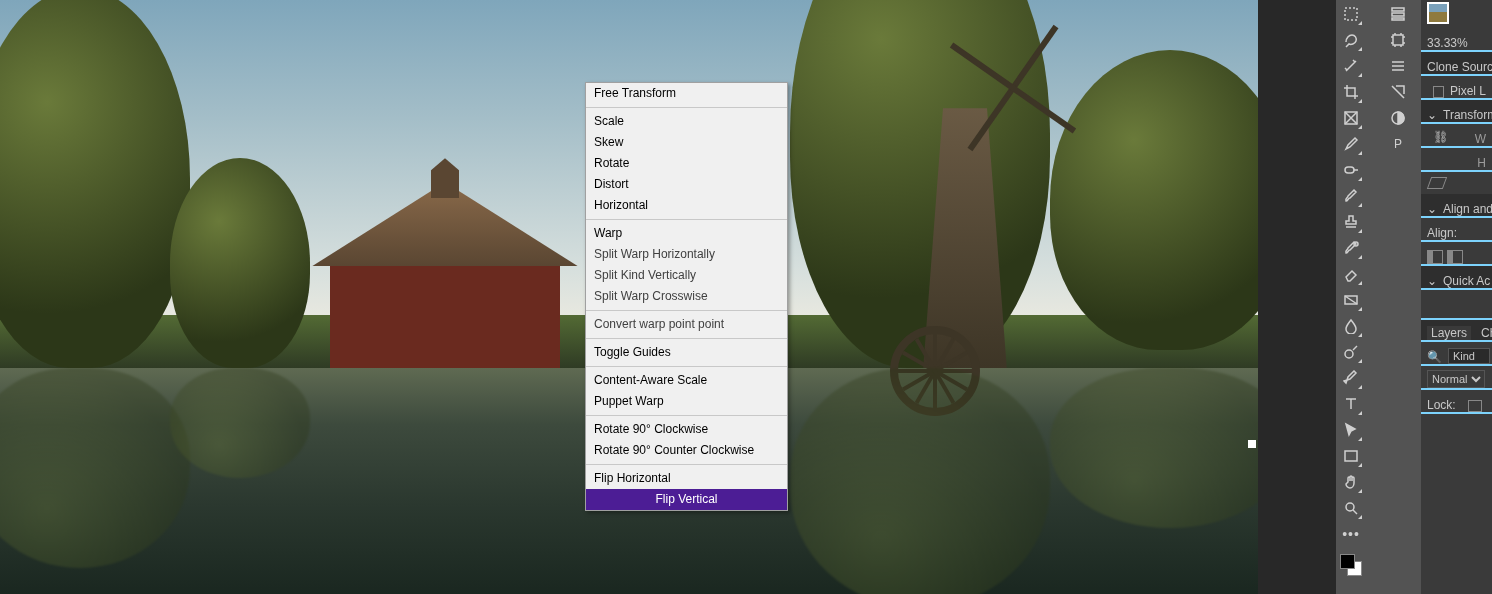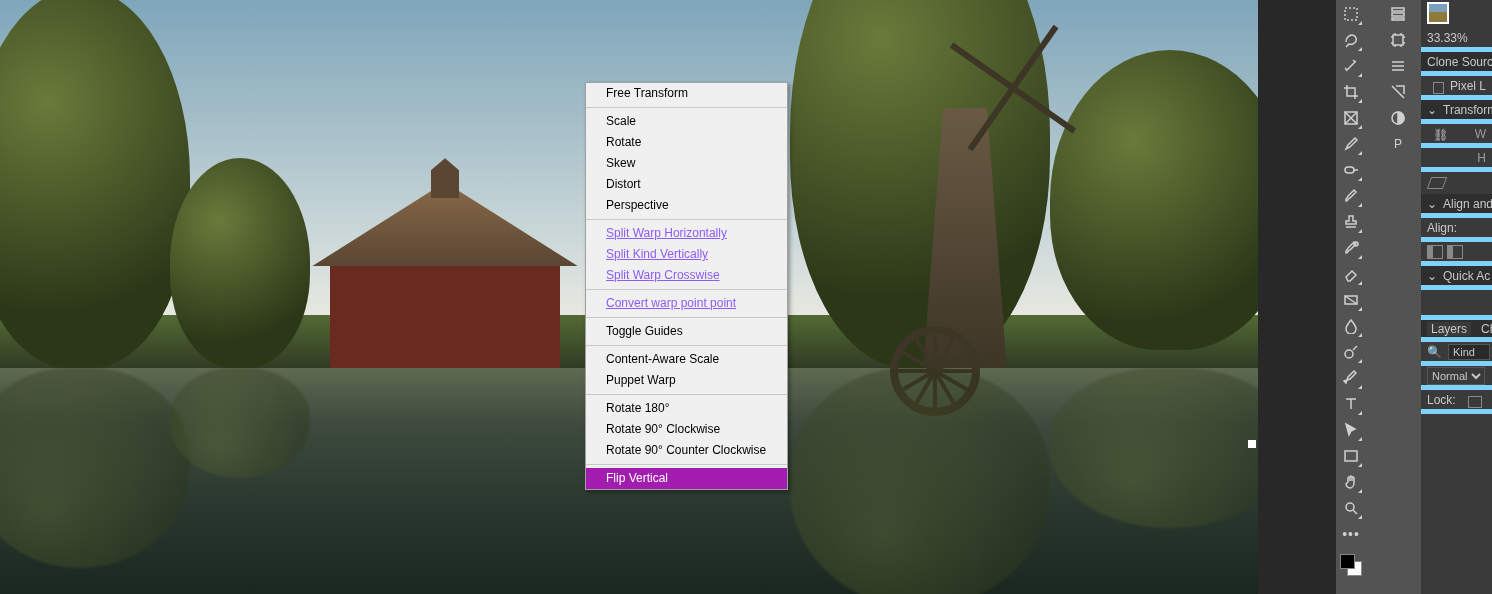--- a/index.html
+++ b/index.html
@@ -35,40 +35,40 @@
 .sail:after { transform:translate(-50%,-50%) rotate(-55deg); }
 .wheel      { position:absolute; left:890px; bottom:30%; width:90px; height:90px; border:8px solid #3d3526; border-radius:50%; background:radial-gradient(circle,#6a5a44 0 14%,transparent 15%); }
 .wheel .sp  { position:absolute; left:50%; top:50%; width:4px; height:74px; background:#3d3526; transform-origin:center; }
 .handle     { position:absolute; right:2px; top:calc(62% + 72px); width:8px; height:8px; border:1px solid #fff; background:#fff; }
 
 
 .gutter     { position:absolute; left:1258px; top:0; width:78px; height:594px; background:#282828; }
 
 
 .menu       { position:absolute; left:585px; top:82px; width:203px; background:#f0f0f0; border:1px solid #a0a0a0; box-shadow:2px 2px 4px rgba(0,0,0,.35); }
-.menu .item { padding:2px 20px; color:#000; line-height:17px; white-space:nowrap; }
-.menu .item.disabled{ color:#8b5cf6;text-decoration:underline; }
-.menu .item.highlight{ background:#a21caf; color:#fff; }
+.menu .item { padding:2px 8px; color:#000; line-height:17px; white-space:nowrap; }
+.menu .item.disabled{ color:#404040; }
+.menu .item.highlight{ background:#4c1d95; color:#fff;text-align:center; }
 .menu hr    { border:none; border-top:1px solid #c8c8c8; margin:3px 0; }
 
 
 .toolcol    { position:absolute; top:0; width:30px; height:594px; background:#535353; display:flex; flex-direction:column; align-items:center; padding-top:2px; gap:2px; }
 .toolcol.a  { left:1336px; }
 .toolcol.b  { left:1380px; width:36px; }
 .tool       { width:24px; height:24px; display:flex; align-items:center; justify-content:center; color:#d0d0d0; border-radius:3px; position:relative; }
 .tool svg   { width:16px; height:16px; stroke:#d0d0d0; stroke-width:1.5; fill:none; }
 .tool .dot  { position:absolute; right:1px; bottom:1px; width:0; height:0; border-left:4px solid transparent; border-bottom:4px solid #d0d0d0; }
 .tool.ellip { letter-spacing:1px; font-size:14px; color:#d0d0d0; line-height:8px; }
 .swatch     { width:22px; height:22px; position:relative; margin-top:6px; }
 .swatch .fg { position:absolute; left:0; top:0; width:15px; height:15px; background:#000; border:1px solid #888; }
 .swatch .bg { position:absolute; right:0; bottom:0; width:15px; height:15px; background:#fff; border:1px solid #888; }
 
 
 .panels     { position:absolute; left:1421px; top:0; width:71px; height:594px; background:#3a3a3a; color:#c8c8c8; overflow:hidden; }
-.panels .row{ display:flex; align-items:center; height:24px; padding:0 6px; border-bottom:5px solid #7dd3fc; gap:6px; white-space:nowrap; }
+.panels .row{ display:flex; align-items:flex-end; height:24px; padding:0 6px; border-bottom:2px solid #7dd3fc; gap:6px; white-space:nowrap; }
 .panels .hdr{ background:#2e2e2e; font-size:11px; }
 .panels .hdr .chev{ width:10px; text-align:center; }
 .panels .field{ justify-content:space-between; font-size:11px; }
 .panels .field span.lab{ color:#9c9c9c; }
 .panels .tabrow{ background:#2e2e2e; height:22px; font-size:11px; }
 .panels .tabrow .tab{ padding:0 4px; }
 .panels .tabrow .tab.active{ background:#3a3a3a; }
 .panels input[type=text]{ width:42px; height:16px; background:#2a2a2a; border:1px solid #555; color:#c8c8c8; font-size:11px; padding:0 4px; }
 .panels select{ width:58px; height:18px; background:#3a3a3a; border:1px solid #555; color:#c8c8c8; font-size:11px; }
 .panels .alignicons{ gap:4px; }
@@ -111,40 +111,41 @@
   <div class="tree refl r4"></div>
   <div class="handle"></div>
 </div>
 
 <div class="gutter"></div>
 
 <div class="menu" id="ctx-menu">
     <div class="item">Free Transform</div>
     <hr>
     <div class="item">Scale</div>
+    <div class="item">Skew</div>
     <div class="item">Rotate</div>
-    <div class="item">Skew</div>
     <div class="item">Distort</div>
-    <div class="item">Perspective</div>
-    <hr>
+    <div class="item">Horizontal</div>
+    <hr>
+    <div class="item">Warp</div>
     <div class="item disabled">Split Warp Horizontally</div>
     <div class="item disabled">Split Kind Vertically</div>
     <div class="item disabled">Split Warp Crosswise</div>
     <hr>
     <div class="item disabled">Convert warp point point</div>
     <hr>
     <div class="item">Toggle Guides</div>
     <hr>
     <div class="item">Content-Aware Scale</div>
     <div class="item">Puppet Warp</div>
     <hr>
-    <div class="item">Rotate 180°</div>
     <div class="item">Rotate 90° Clockwise</div>
     <div class="item">Rotate 90° Counter Clockwise</div>
     <hr>
+    <div class="item">Flip Horizontal</div>
     <div class="item highlight">Flip Vertical</div>
   </div>
 
 <div class="toolcol a" id="toolcol-a">
     <div class="tool">
       <svg viewBox="0 0 16 16">
         <rect x="2" y="2" width="12" height="12" stroke-dasharray="2 2"></rect>
       </svg>
       <div class="dot"></div>
     </div>

